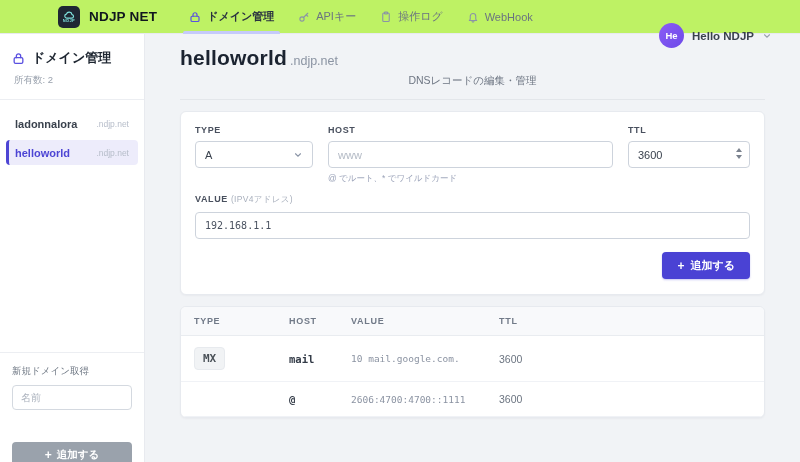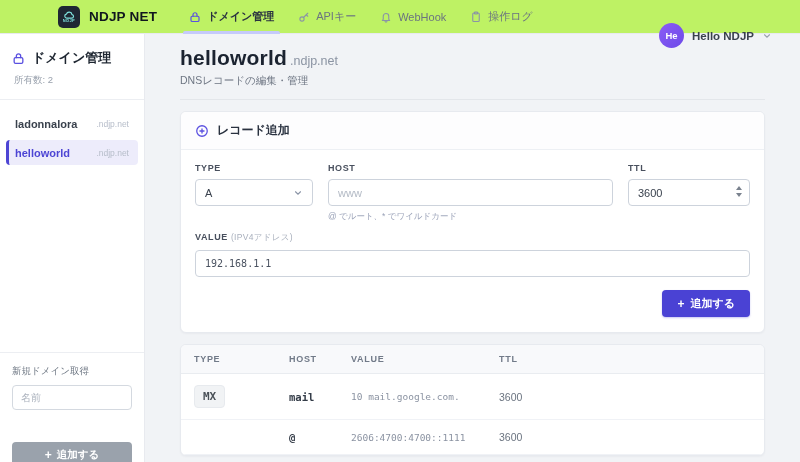--- a/index.html
+++ b/index.html
@@ -55,21 +55,21 @@
   .sb-input::placeholder { color:#aab1bc; }
   .btn-gray { margin-top:32px; width:100%; height:25px; background:#9aa2ac; border:none; border-radius:4px;
               color:#fff; font-size:10.5px; font-weight:bold; cursor:pointer; display:flex;
               align-items:center; justify-content:center; gap:5px; font-family:"Liberation Sans", sans-serif; }
 
   
   .main { position:absolute; top:34px; left:145px; right:0; bottom:0; padding:12px 35px 1px; overflow:hidden; }
   .page-head { padding-bottom:11px; border-bottom:1px solid #e3e6ea; }
   .page-title { font-size:21px; font-weight:bold; color:#1b2330; display:inline; letter-spacing:.2px; }
   .page-title-suffix { font-size:12.5px; color:#8b94a3; margin-left:3px; }
-  .page-sub { font-size:10.5px; color:#6e7683; margin-top:4px; }
+  .page-sub { font-size:10.5px; color:#6e7683; margin-top:4px;text-align:center; }
 
   .card { background:#fff; border:1px solid #e7eaef; border-radius:6px;
           box-shadow:0 1px 2px rgba(20,30,50,.04); margin-top:11px; overflow:hidden; }
   .card-head { display:flex; align-items:center; gap:8px; padding:10px 14px; border-bottom:1px solid #edf0f4;
                background:#fdfdfe; }
   .card-head .cicon { color:#5a50e0; display:flex; }
   .card-head-title { font-size:12px; font-weight:bold; color:#2a3240; }
   .card-body { padding:13px 14px 15px; }
 
   .form-row { display:flex; gap:15px; }
@@ -145,35 +145,35 @@
         <span class="nicon">
           <svg width="12" height="12" viewBox="0 0 24 24" fill="none" stroke="currentColor" stroke-width="2.2" stroke-linecap="round">
               <circle cx="8" cy="16" r="4.2"></circle>
               <path d="M11 13 19.5 4.5M16.5 7.5l3 3"></path>
             </svg>
         </span>
         <span>APIキー</span>
       </div>
       <div class="nav-item">
         <span class="nicon">
+          <svg width="12" height="12" viewBox="0 0 24 24" fill="none" stroke="currentColor" stroke-width="2.2" stroke-linecap="round">
+              <rect x="5.5" y="4" width="13" height="17" rx="2"></rect>
+              <rect x="9" y="2" width="6" height="4" rx="1"></rect>
+            </svg>
+        </span>
+        <span>操作ログ</span>
+      </div>
+      <div class="nav-item">
+        <span class="nicon">
           <svg width="12" height="12" viewBox="0 0 24 24" fill="none" stroke="currentColor" stroke-width="2.2" stroke-linecap="round" stroke-linejoin="round">
               <path d="M6.5 16.5v-6a5.5 5.5 0 0 1 11 0v6l1.8 2.5H4.7z"></path>
               <path d="M10.2 21a2 2 0 0 0 3.6 0"></path>
             </svg>
         </span>
         <span>WebHook</span>
-      </div>
-      <div class="nav-item">
-        <span class="nicon">
-          <svg width="12" height="12" viewBox="0 0 24 24" fill="none" stroke="currentColor" stroke-width="2.2" stroke-linecap="round">
-              <rect x="5.5" y="4" width="13" height="17" rx="2"></rect>
-              <rect x="9" y="2" width="6" height="4" rx="1"></rect>
-            </svg>
-        </span>
-        <span>操作ログ</span>
       </div>
     </nav>
 
     <div class="userbox">
       <div class="avatar">He</div>
       <span class="user-name">Hello NDJP</span>
       <span class="chev">
         <svg width="10" height="10" viewBox="0 0 24 24" fill="none" stroke="currentColor" stroke-width="2.6" stroke-linecap="round">
             <polyline points="6 9 12 15 18 9"></polyline>
           </svg>
@@ -217,29 +217,20 @@
     </div>
   </aside>
 
   <main class="main">
     <div class="page-head">
       <h1 class="page-title">helloworld</h1><span class="page-title-suffix">.ndjp.net</span>
       <div class="page-sub">DNSレコードの編集・管理</div>
     </div>
 
     <section class="card">
-      <div class="card-head">
-        <span class="cicon">
-          <svg width="14" height="14" viewBox="0 0 24 24" fill="none" stroke="currentColor" stroke-width="2.2" stroke-linecap="round">
-              <circle cx="12" cy="12" r="9"></circle>
-              <path d="M12 8.5v7M8.5 12h7"></path>
-            </svg>
-        </span>
-        <span class="card-head-title">レコード追加</span>
-      </div>
       <div class="card-body">
         <div class="form-row">
           <div class="f-type">
             <div class="f-label">TYPE</div>
             <div class="selectbox">
               <span>A</span>
               <span class="chev">
                 <svg width="10" height="10" viewBox="0 0 24 24" fill="none" stroke="currentColor" stroke-width="2.6" stroke-linecap="round">
                     <polyline points="6 9 12 15 18 9"></polyline>
                   </svg>

